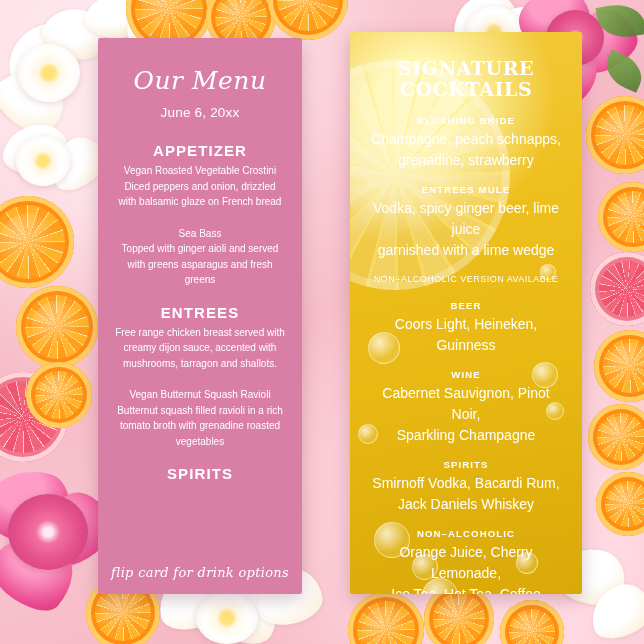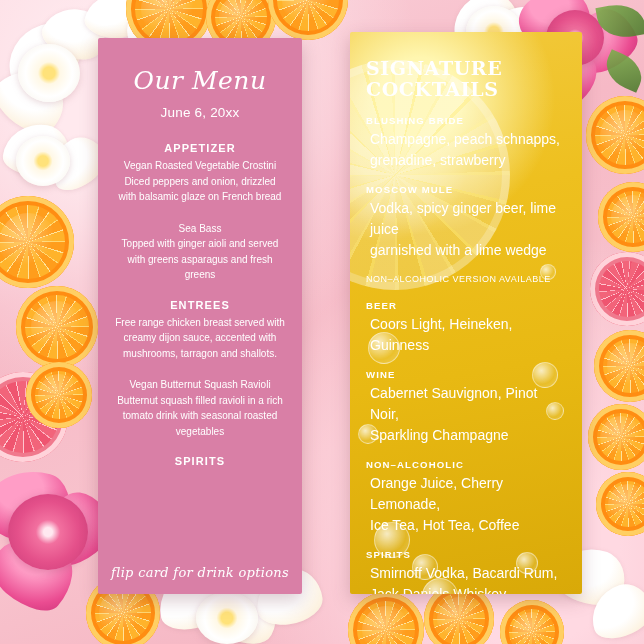--- a/index.html
+++ b/index.html
@@ -123,21 +123,21 @@
     margin: 8px 0 12px 0;
     line-height: 1;
   }
   #menu-date {
     font-size: 13.5px;
     font-weight: 400;
     letter-spacing: 0.2px;
     margin-bottom: 22px;
   }
   .section-head {
-    font-size: 11px;
+    font-size: 15px;
     font-weight: 700;
     letter-spacing: 1.1px;
     margin: 0 0 4px 0;
   }
   .section-body {
     font-size: 10px;
     line-height: 1.55;
     margin: 0 0 16px 0;
     padding: 0 2px;
   }
@@ -154,20 +154,21 @@
   #drink-card {
     left: 350px;
     top: 32px;
     width: 232px;
     height: 562px;
     background:
       radial-gradient(circle at 30% 12%, #fff6b0 0 8%, rgba(255,246,176,0) 26%),
       radial-gradient(circle at 14% 22%, rgba(255,255,255,0.55) 0 5%, rgba(255,255,255,0) 18%),
       linear-gradient(170deg, #f2c93c 0%, #eec01f 30%, #e8b913 60%, #d9a908 100%);
     color: #ffffff;
+    text-align: center;
   }
   #drink-card .citrus {
     position: absolute;
     left: -70px;
     top: 28px;
     width: 230px;
     height: 230px;
     border-radius: 50%;
     background:
       repeating-conic-gradient(from 0deg,
@@ -307,21 +308,21 @@
       <div>
         <div class="section-head">ENTREES</div>
         <div class="section-body" style="white-space:pre-line;">Free range chicken breast served with
 creamy dijon sauce, accented with
 mushrooms, tarragon and shallots.</div>
       </div>
 
       <div>
         <div class="section-body" style="white-space:pre-line;">Vegan Butternut Squash Ravioli
 Butternut squash filled ravioli in a rich
-tomato drink with seasonal roasted
+tomato broth with grenadine roasted
 vegetables</div>
       </div>
 
       <div>
         <div class="section-head">SPIRITS</div>
       </div>
 
       <div class="script flip-note">flip card for drink options</div>
     </div>
   </div>
@@ -342,46 +343,46 @@
       <div class="d-title" style="white-space:pre-line;">SIGNATURE
 COCKTAILS</div>
 
       <div>
         <div class="d-head">BLUSHING BRIDE</div>
         <div class="d-body" style="white-space:pre-line;">Champagne, peach schnapps,
 grenadine, strawberry</div>
       </div>
 
       <div>
-        <div class="d-head">MOSCOW MULE</div>
+        <div class="d-head">ENTREES MULE</div>
         <div class="d-body" style="white-space:pre-line;">Vodka, spicy ginger beer, lime juice
 garnished with a lime wedge</div>
       </div>
 
       <div class="d-note">NON–ALCOHOLIC VERSION AVAILABLE</div>
 
 
       <div>
         <div class="d-head">BEER</div>
         <div class="d-body" style="white-space:pre-line;">Coors Light, Heineken, Guinness</div>
       </div>
 
       <div>
         <div class="d-head">WINE</div>
         <div class="d-body" style="white-space:pre-line;">Cabernet Sauvignon, Pinot Noir,
 Sparkling Champagne</div>
       </div>
 
       <div>
+        <div class="d-head">SPIRITS</div>
+        <div class="d-body" style="white-space:pre-line;">Smirnoff Vodka, Bacardi Rum,
+Jack Daniels Whiskey</div>
+      </div>
+
+      <div>
         <div class="d-head">NON–ALCOHOLIC</div>
         <div class="d-body" style="white-space:pre-line;">Orange Juice, Cherry Lemonade,
 Ice Tea, Hot Tea, Coffee</div>
       </div>
-
-      <div>
-        <div class="d-head">SPIRITS</div>
-        <div class="d-body" style="white-space:pre-line;">Smirnoff Vodka, Bacardi Rum,
-Jack Daniels Whiskey</div>
-      </div>
     </div>
   </div>
 
 </div>
 
 </body></html>

